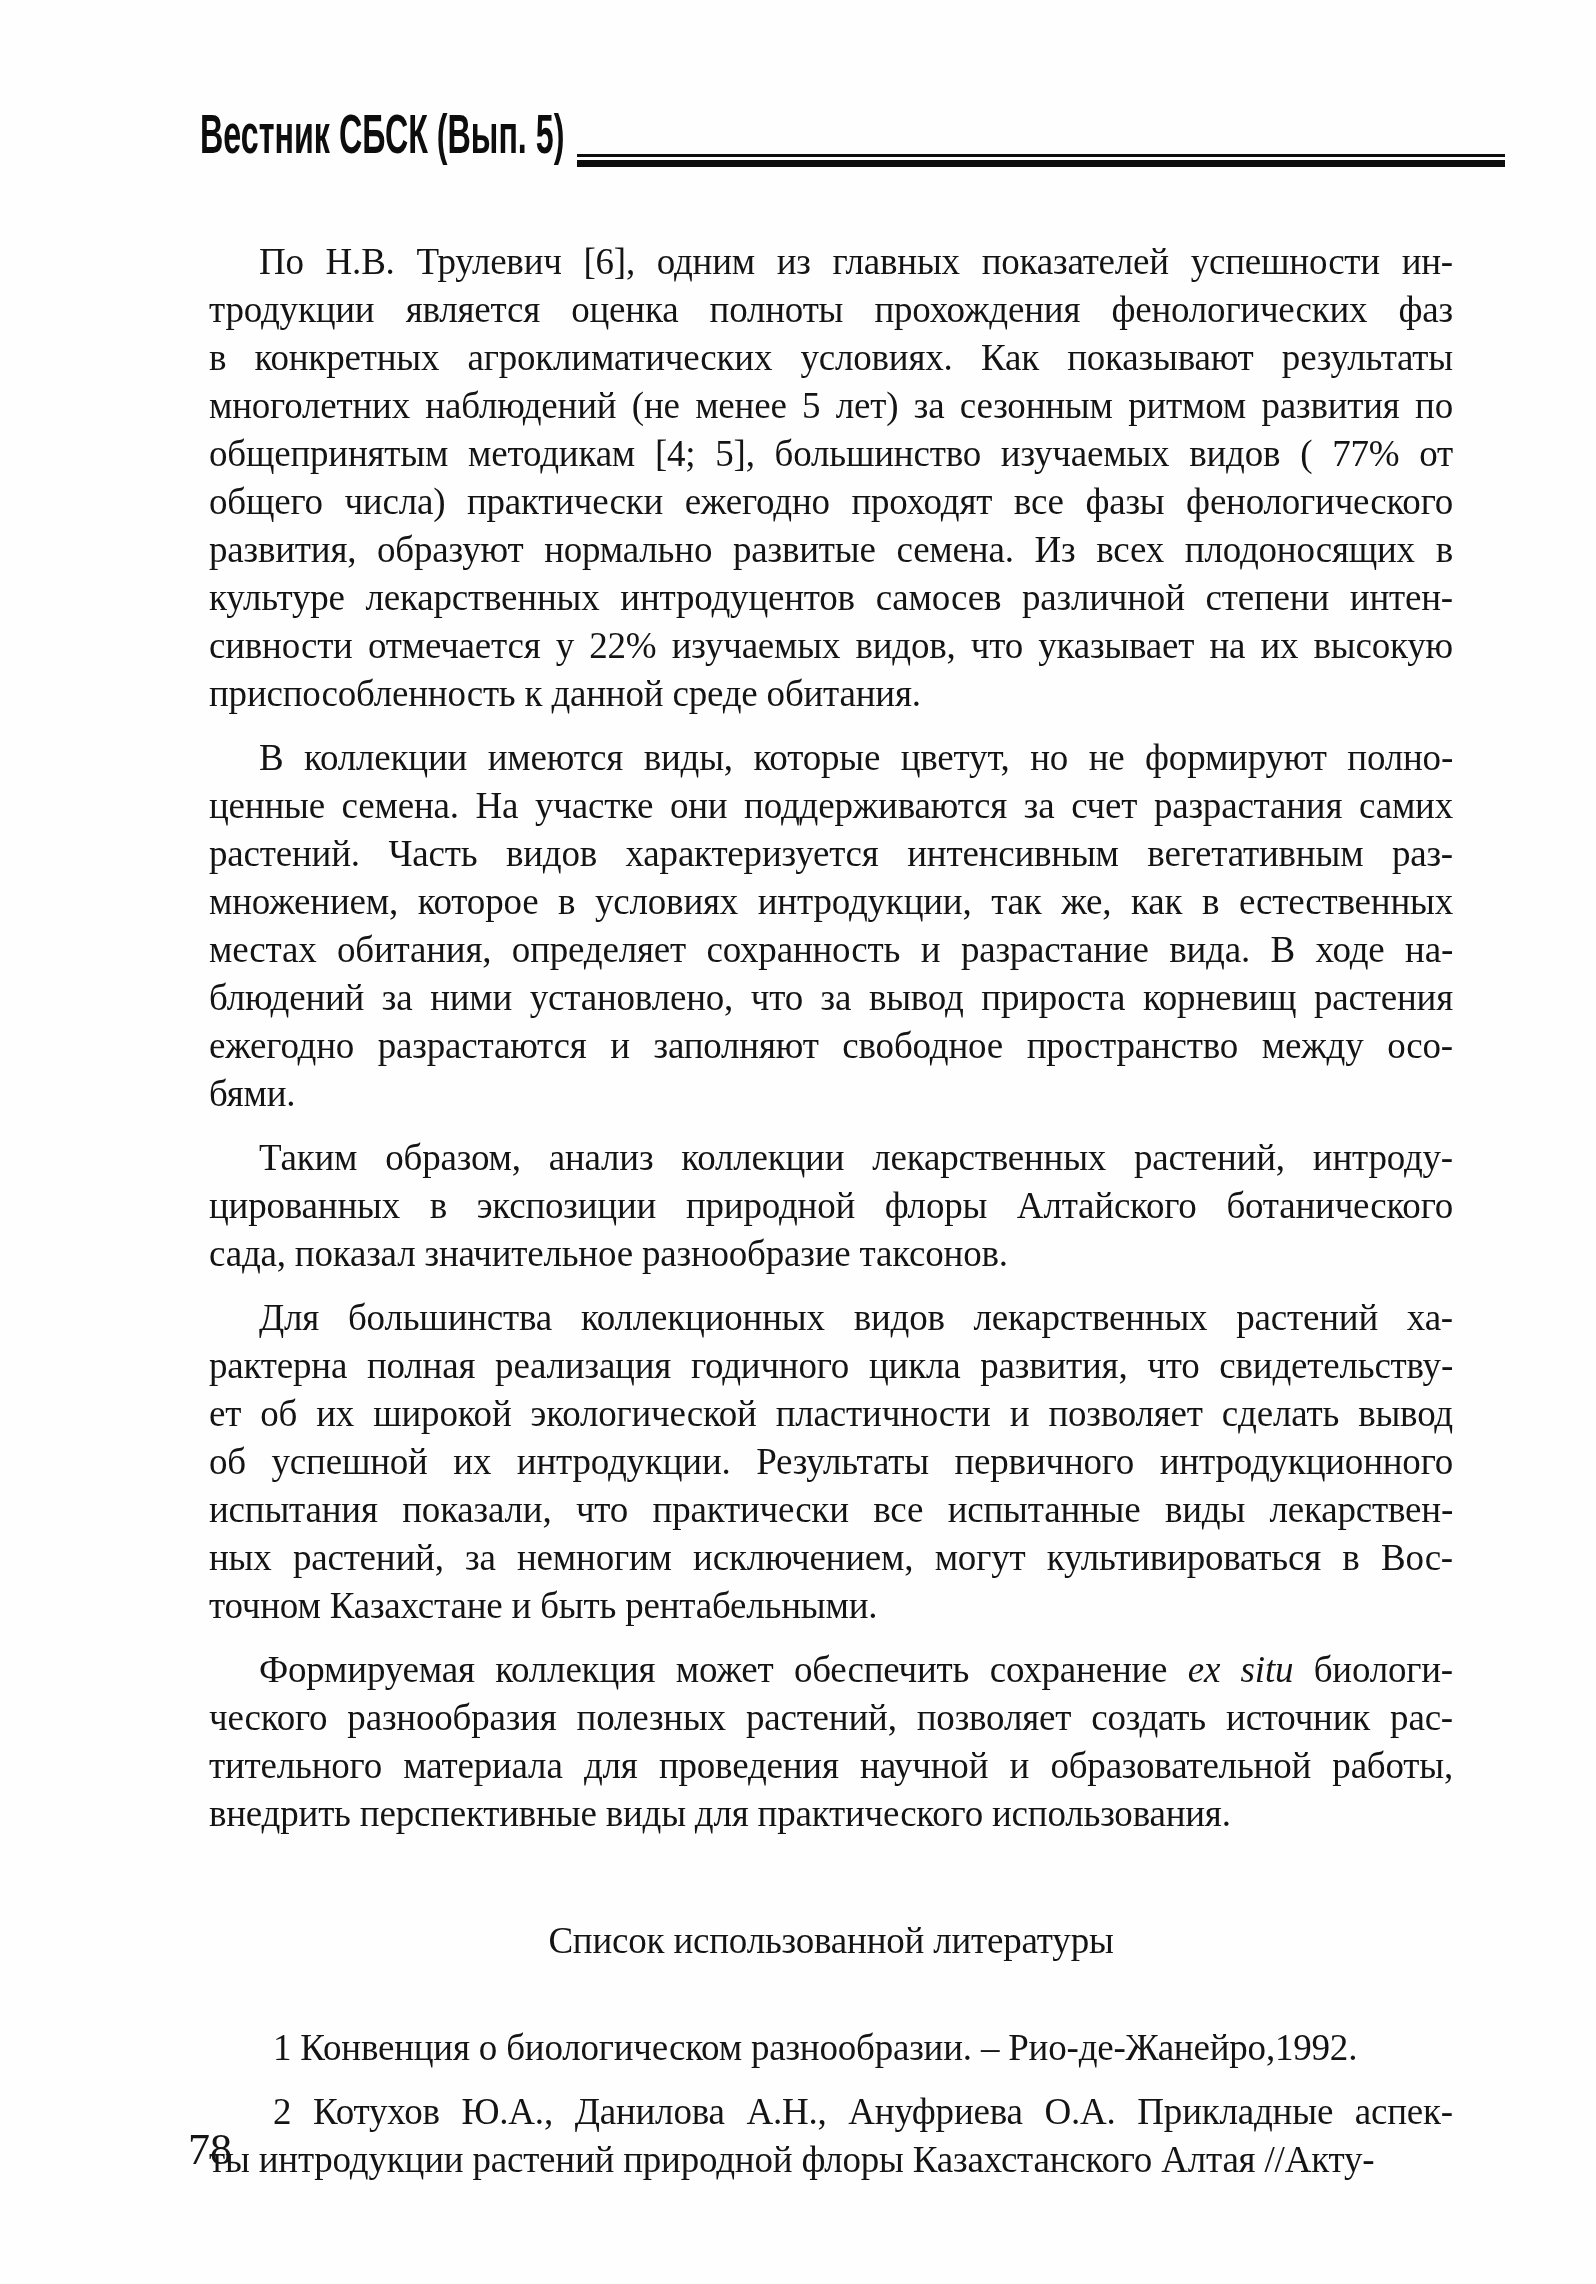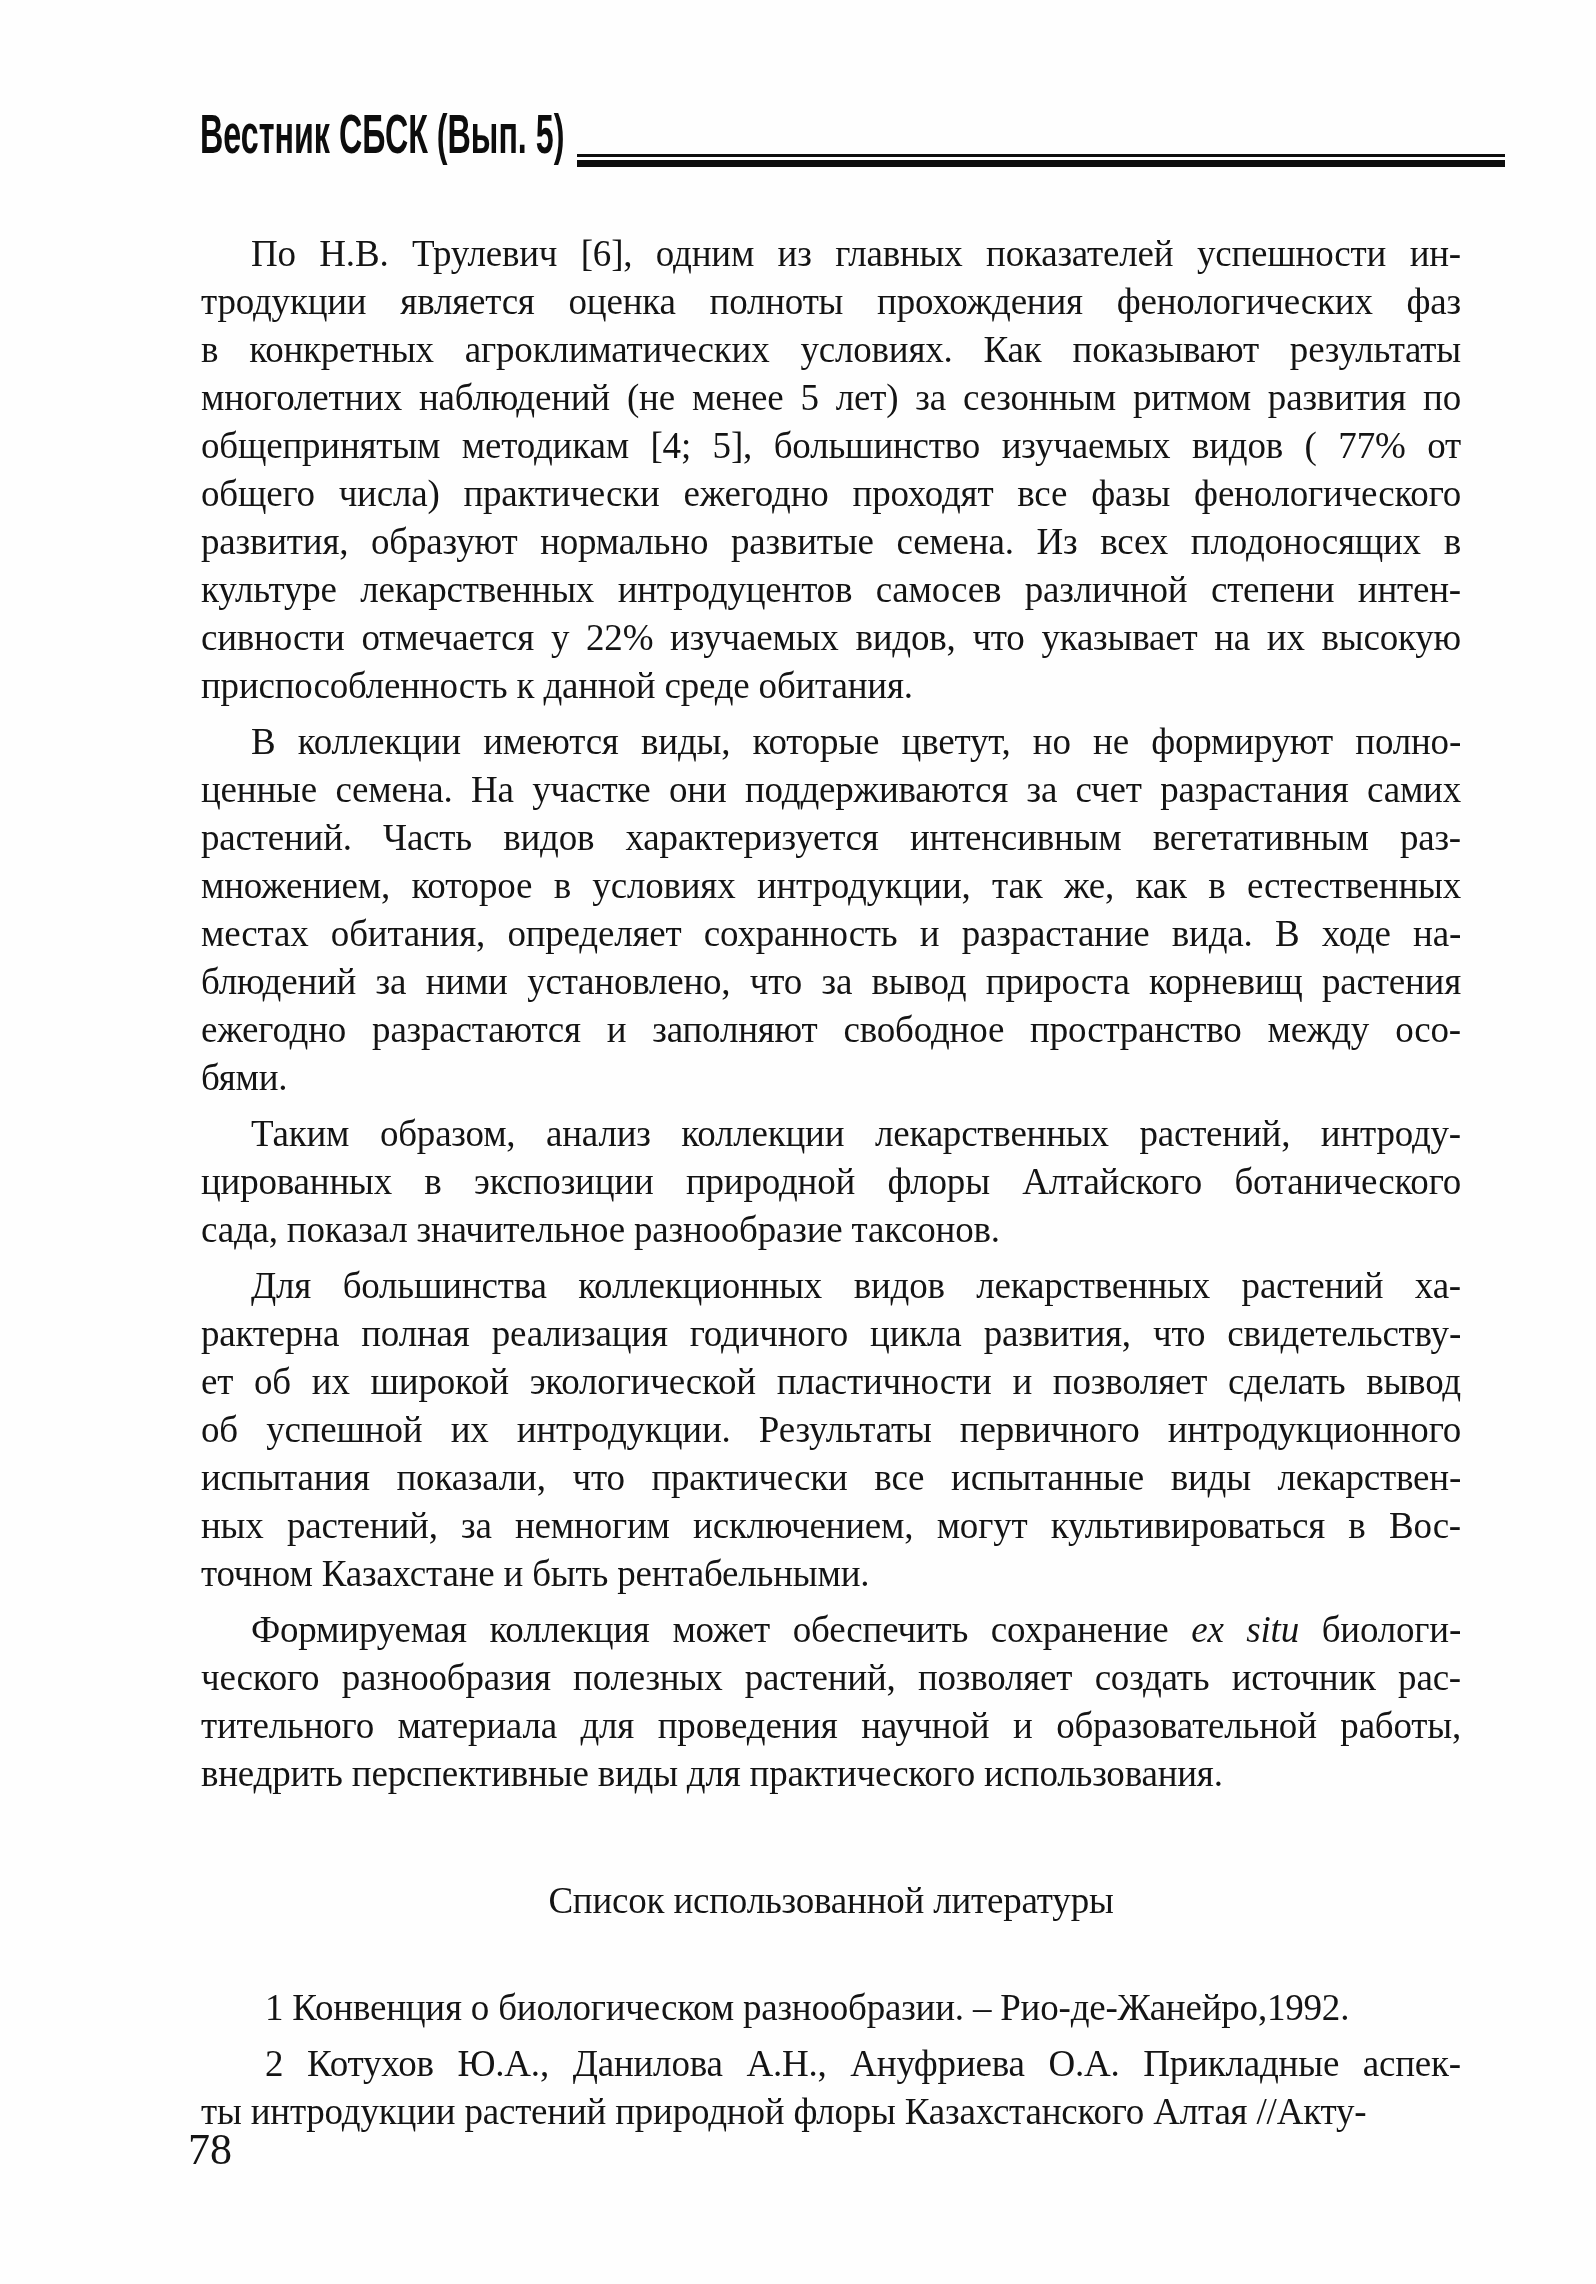--- a/index.html
+++ b/index.html
@@ -40,21 +40,21 @@
   
   .article-body {
     position: absolute;
     left: 193px; top: 222px;
     width: 1276px;
     font-size: 37px;
     line-height: 48px;
     letter-spacing: -0.2px;
     color: #141414;
   }
-  .paragraph { margin: 8px; }
+  .paragraph { margin: 16px; }
   .line {
     text-align: justify;
     text-align-last: justify;
   }
   .line.last { text-align-last: left; }
   .line.first { text-indent: 50px; }
   .references-list .line.first { text-indent: 64px; }
   .references-heading {
     margin-top: 79px;
     text-align: center;

